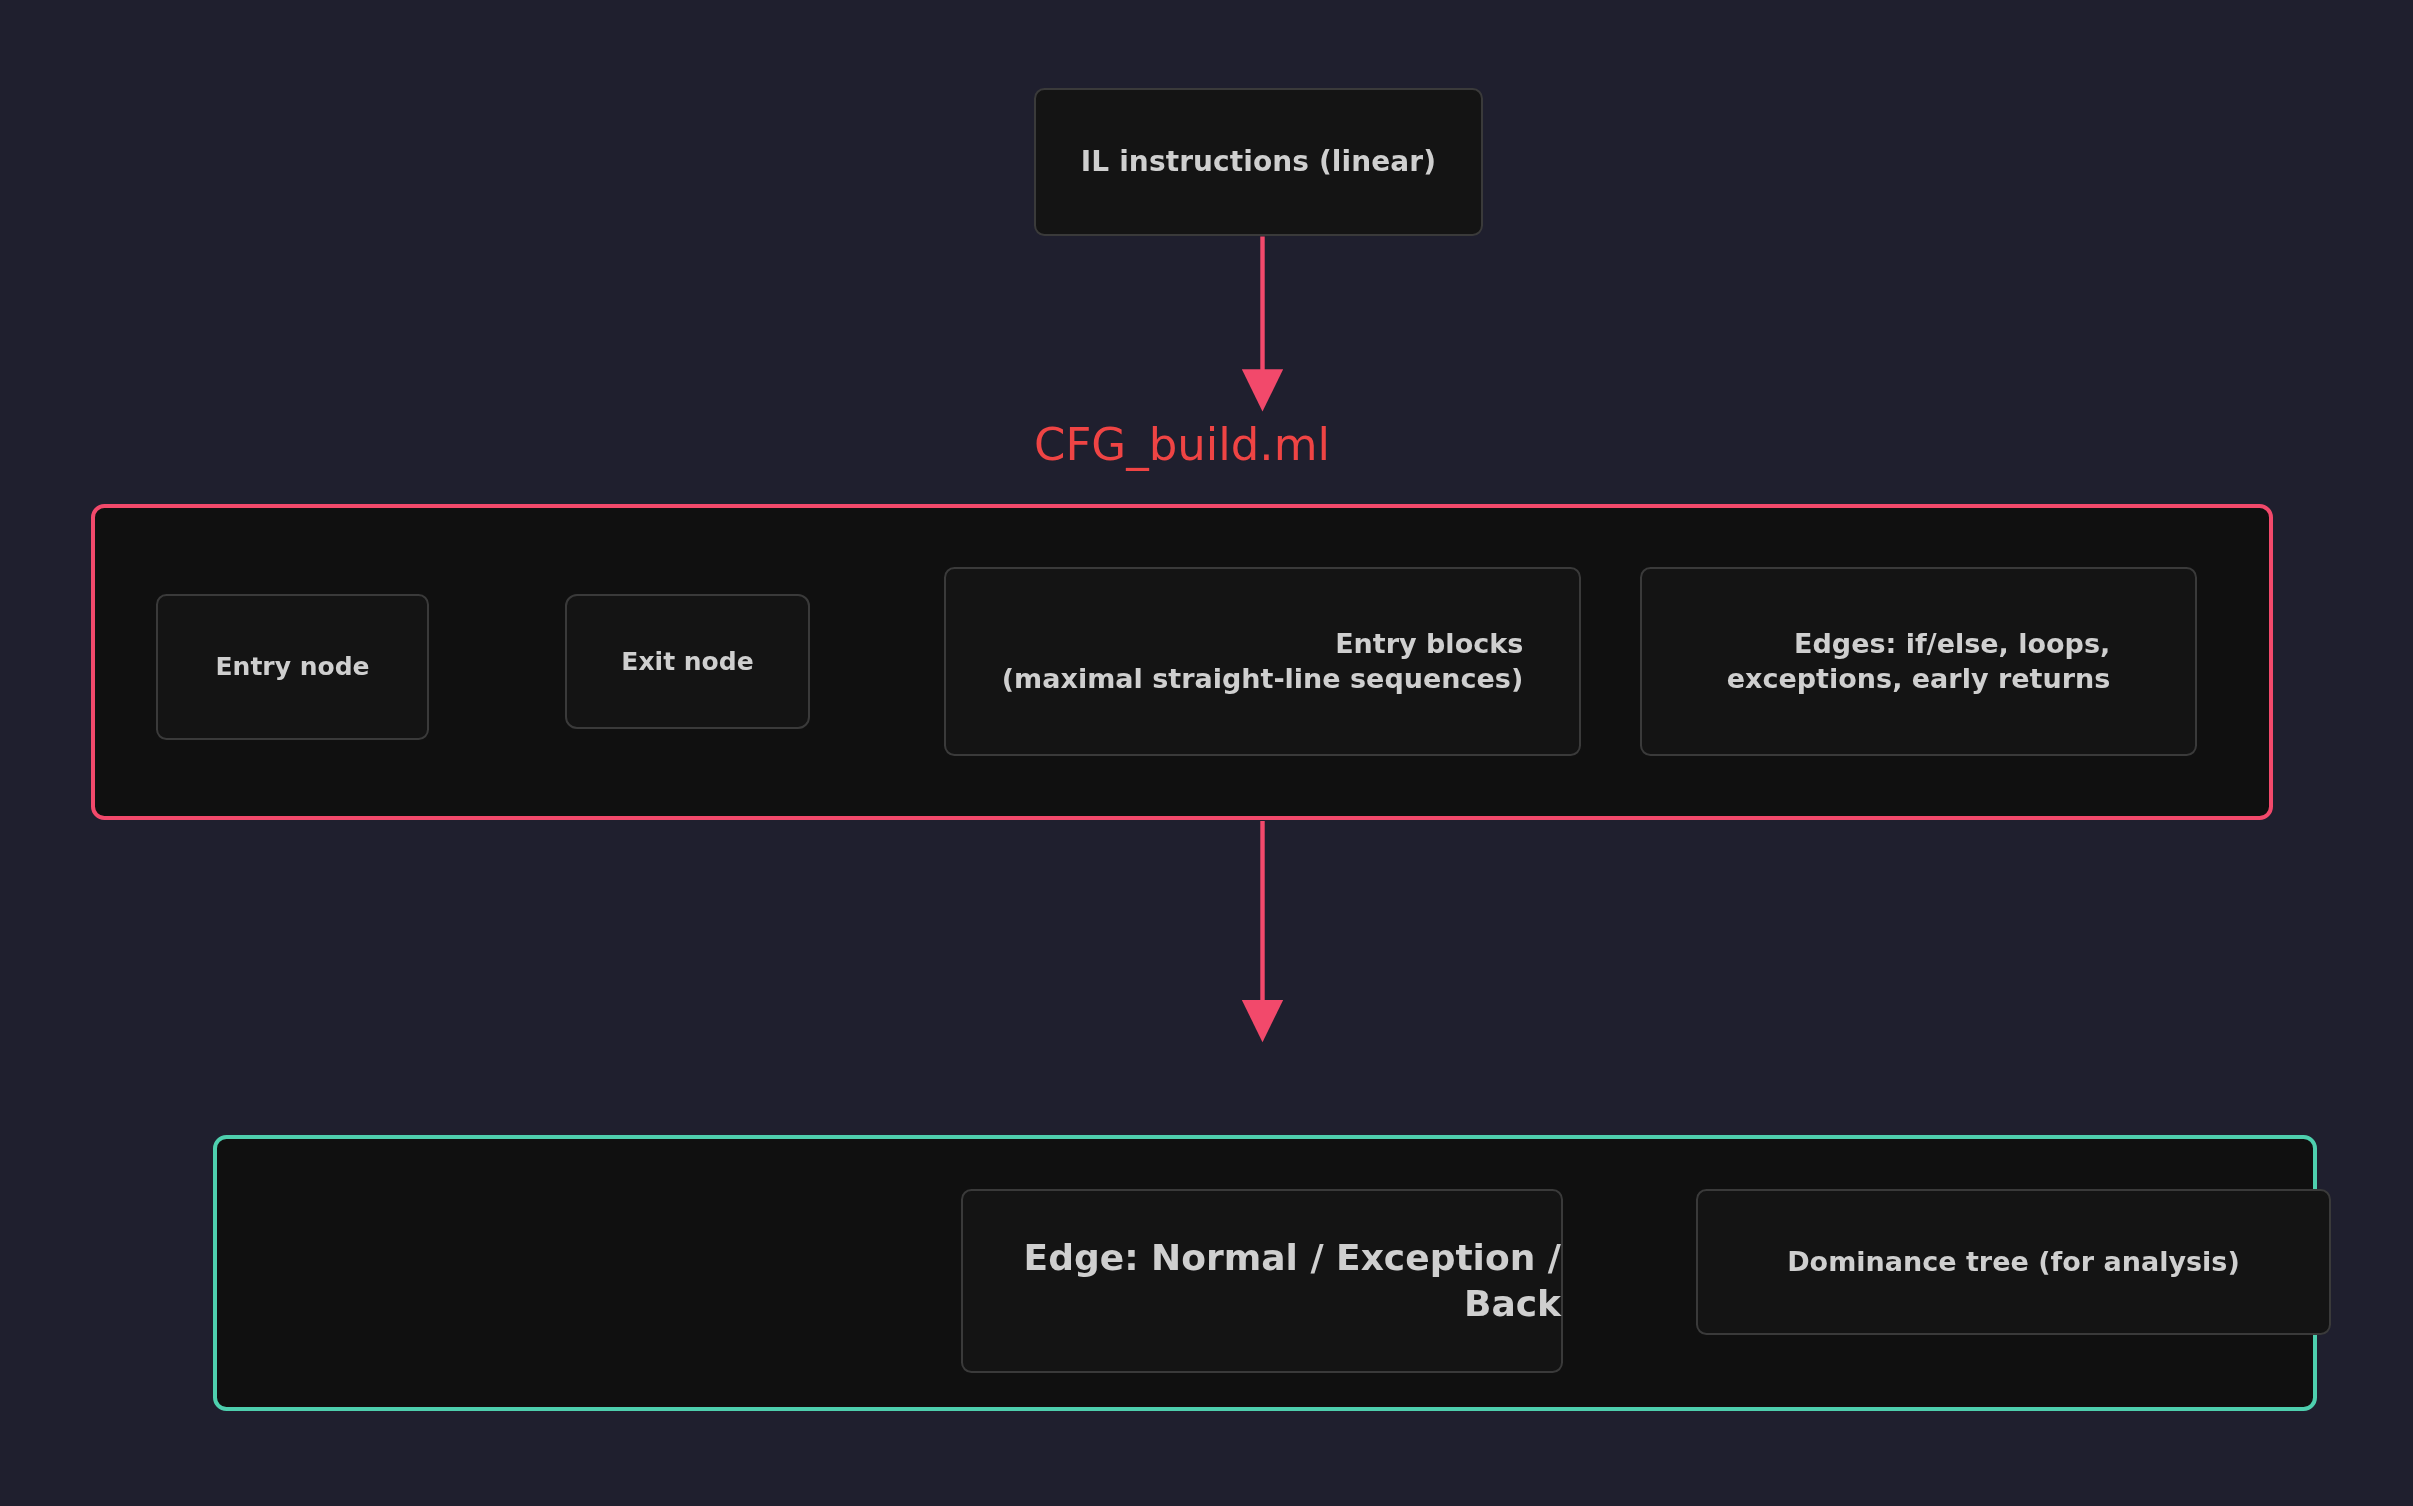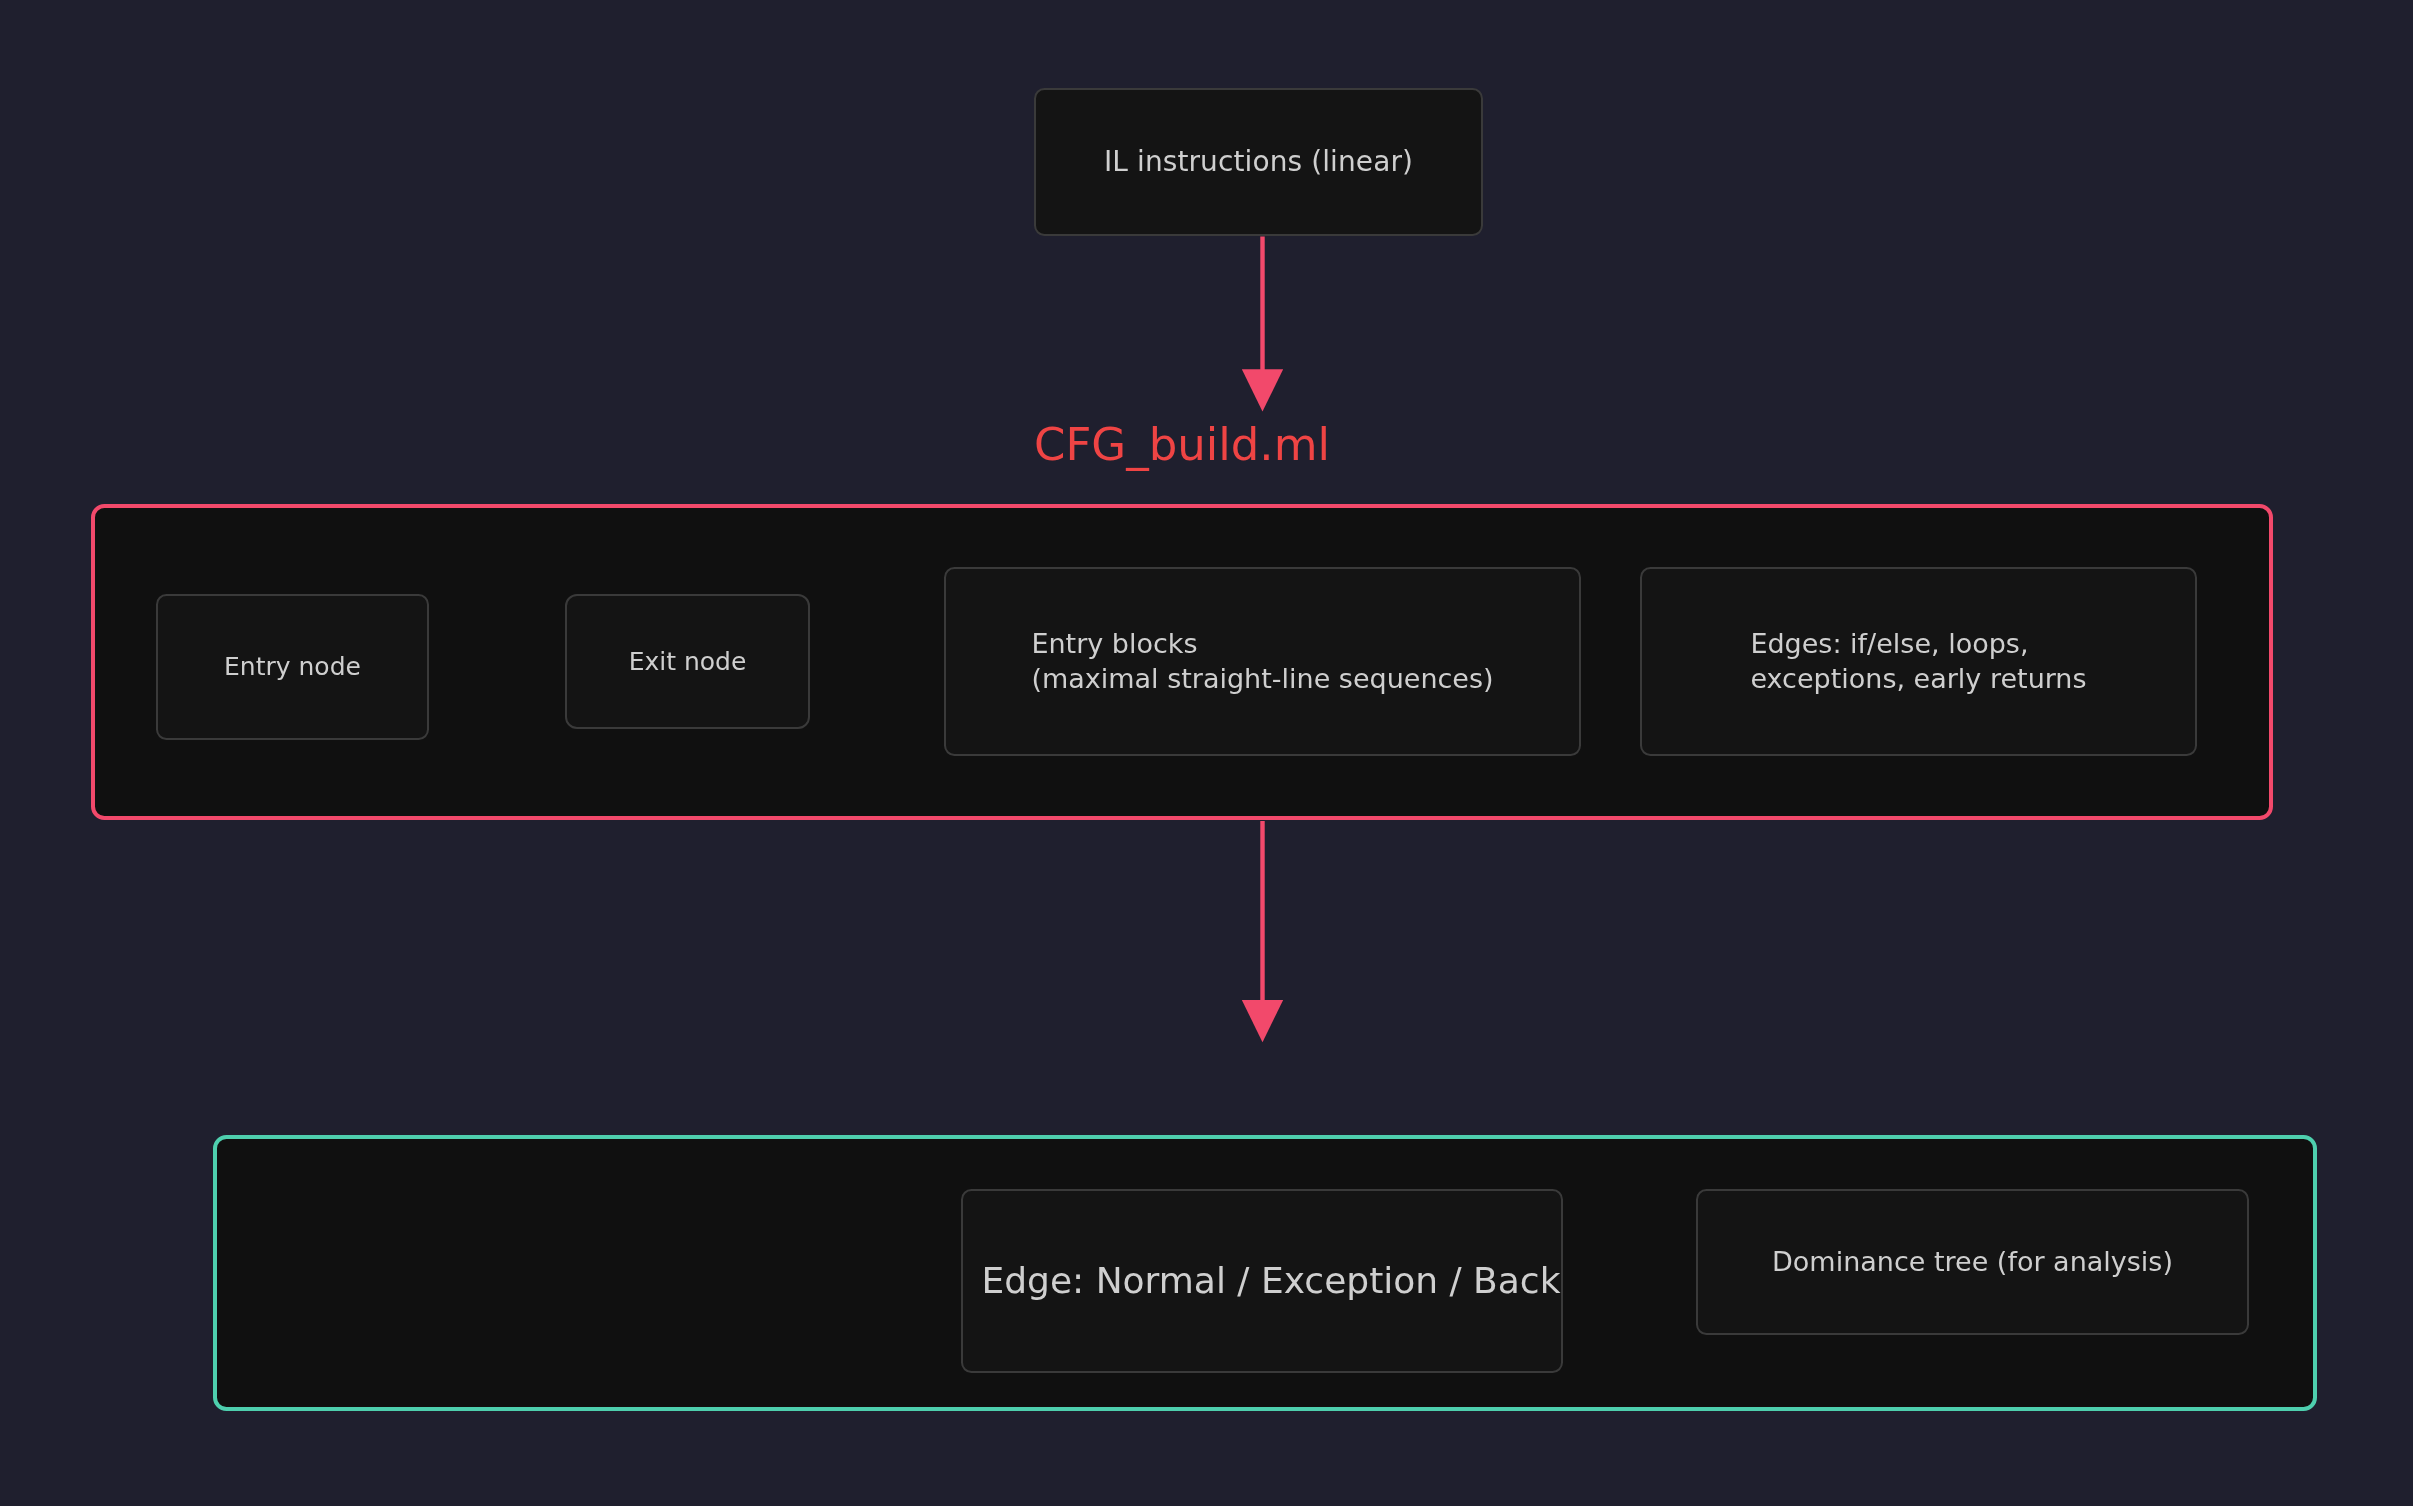--- a/index.html
+++ b/index.html
@@ -21,23 +21,23 @@
 
   
   .node {
     position: absolute;
     background: #141414;
     border: 2.2px solid #3a3a3a;
     border-radius: 10.4px;
     display: flex;
     align-items: center;
     justify-content: center;
-    text-align: left;
+    text-align: right;
     color: #cfcfcf;
-    font-weight: normal;
+    font-weight: bold;
     font-family: "DejaVu Sans", sans-serif;
     line-height: 1.28;
     white-space: pre-line;
   }
 
   
   #il-instructions {
     left: 1034px;
     top: 88px;
     width: 449px;
@@ -93,21 +93,21 @@
 
   
   #node-entry      { left:  61px; top: 86px; width: 273px; height: 146px; font-size: 25px; }
   #node-exit       { left: 470px; top: 86px; width: 245px; height: 135px; font-size: 25px; border-radius: 12px; }
   #node-basic-blocks { left: 849px; top:  59px; width: 637px; height: 189px; font-size: 27px; }
   #node-edges      { left: 1545px; top:  59px; width: 557px; height: 189px; font-size: 27px; }
 
   
   #node-cfg-node   { left:  61px; top:  50px; width: 550px; height: 146px; font-size: 27px; }
   #node-cfg-edge   { left: 744px; top:  50px; width: 602px; height: 184px; font-size: 36px; padding-left: 18px; }
-  #node-dom-tree   { left: 1479px; top:  50px; width: 553px; height: 146px; font-size: 27px; }
+  #node-dom-tree   { left: 1479px; top:  50px; width: 635px; height: 146px; font-size: 27px; }
 
   
   .arrow {
     position: absolute;
     pointer-events: none;
   }
   #arrow-top    { left: 1233px; top: 236px;  width: 59px; height: 176px; }
   #arrow-middle { left: 1233px; top: 820px; width: 59px; height: 223px; }
 </style>
 </head>

